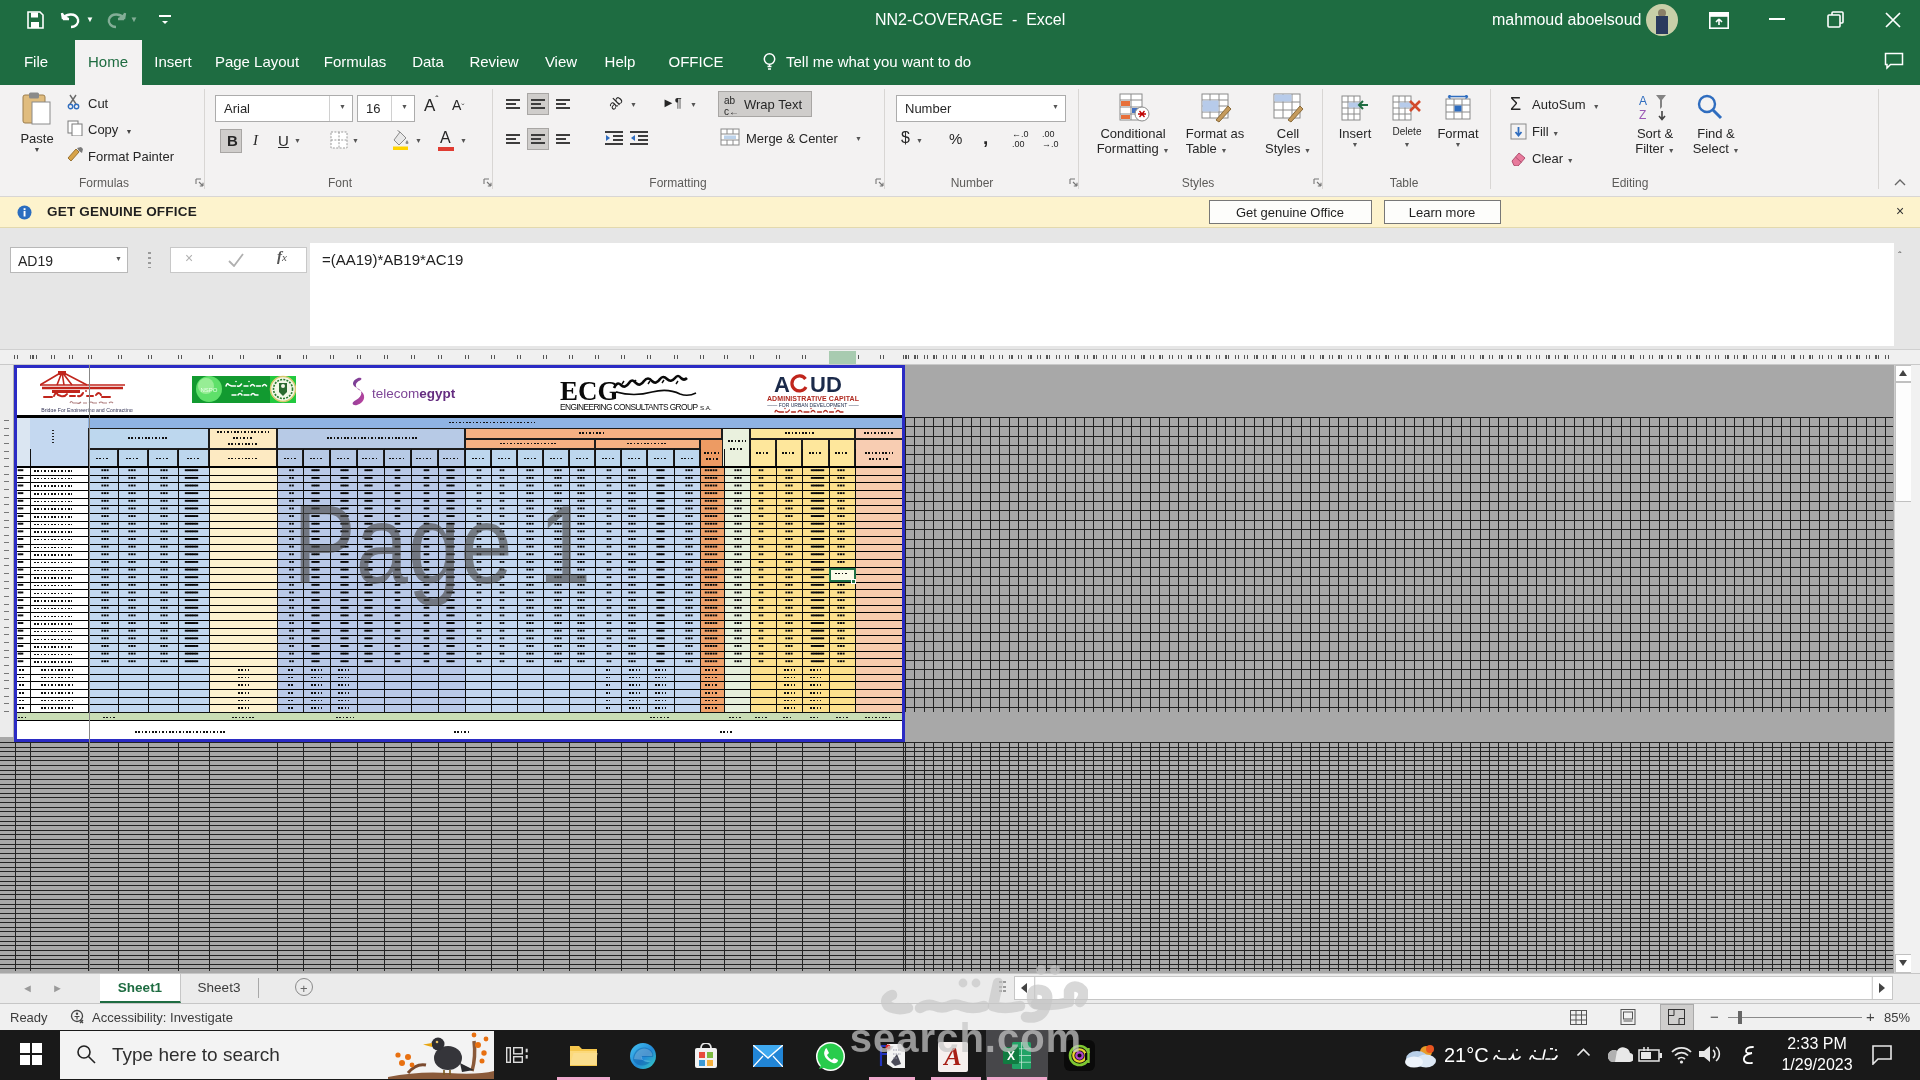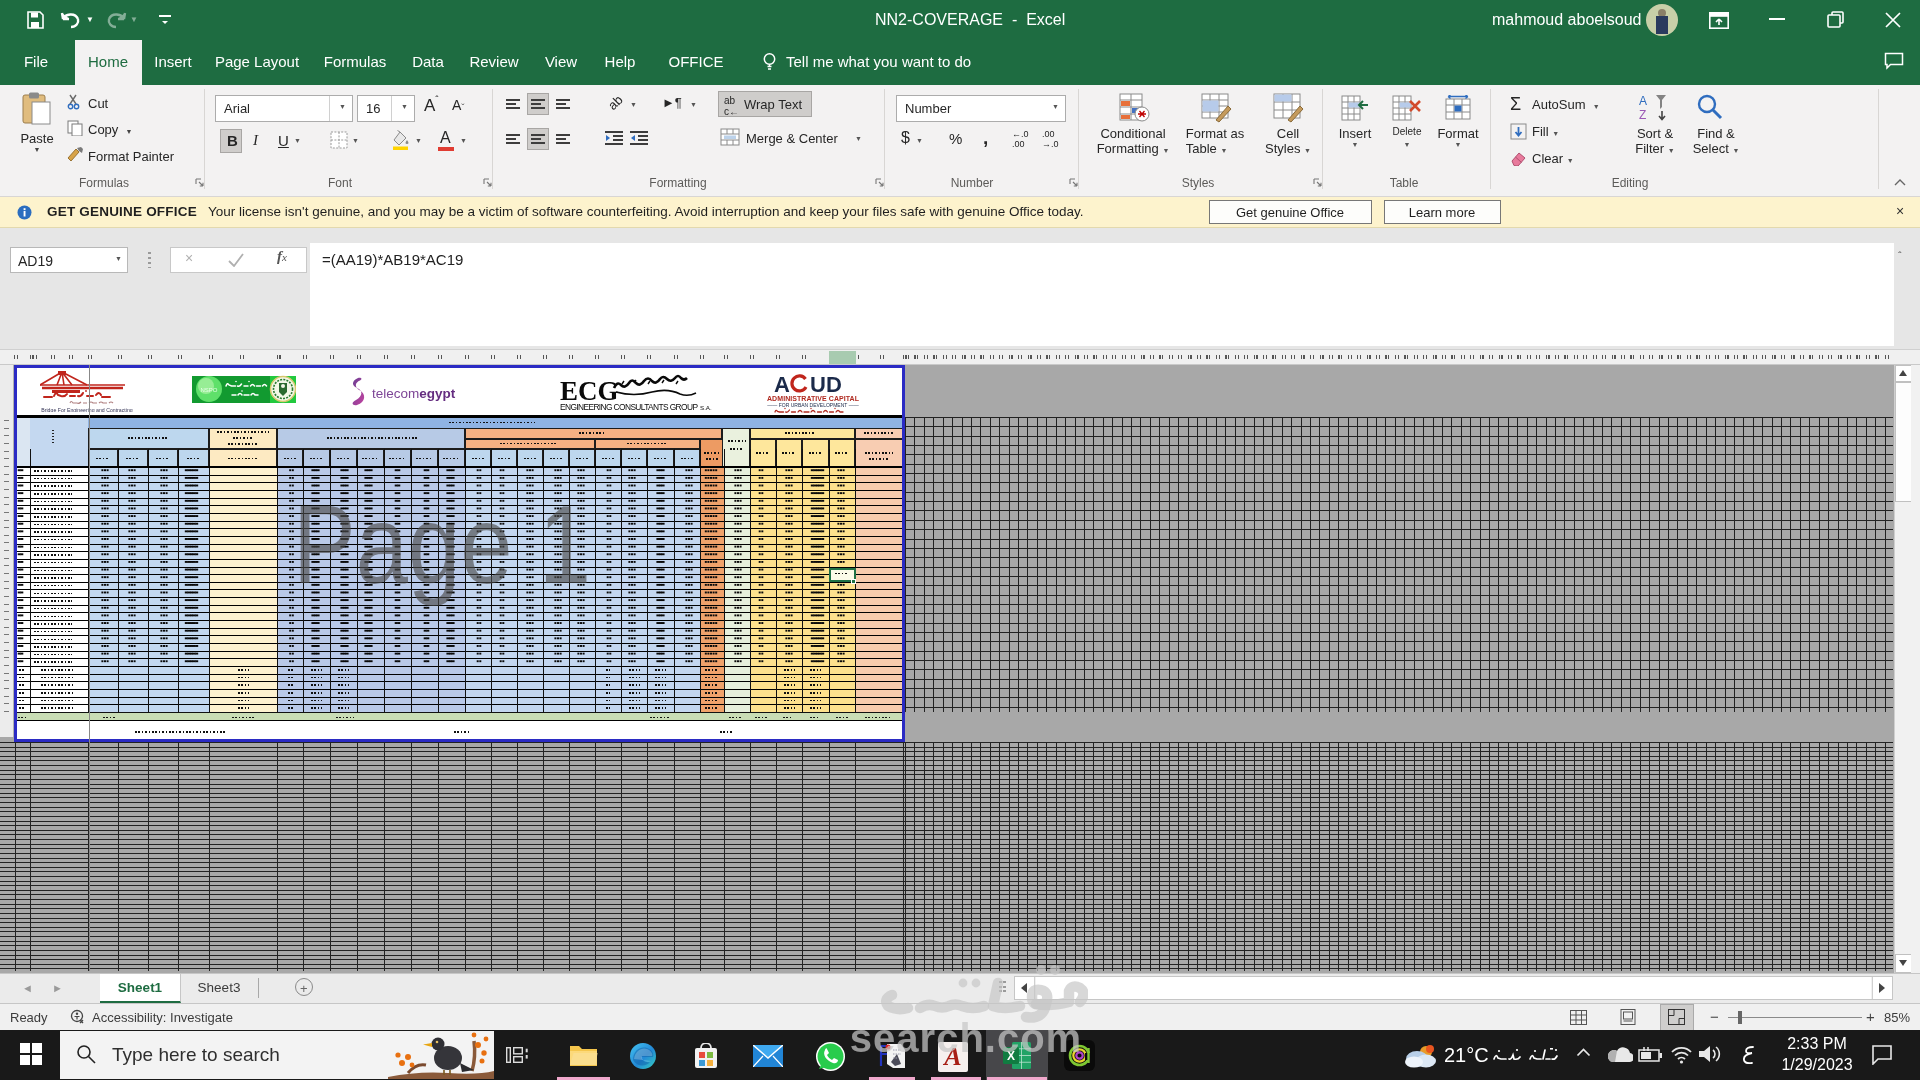--- a/index.html
+++ b/index.html
@@ -299,21 +299,20 @@
     </svg>
     <div class="abs" style="left:1716px;top:41px;transform:translateX(-50%);font-size:13px;color:#262626;text-align:center;">Find &amp;<br>Select&nbsp;<span style="font-size:7px;color:#555;">▼</span></div>
   </div>
 <div class="abs warn" style="border-bottom:1px solid #e3d9ae;">
     <svg class="abs" style="left:17px;top:8px" width="15" height="15" viewBox="0 0 15 15">
 <circle cx="7.5" cy="7.5" r="7" fill="#2b6dbf"></circle>
       <rect x="6.6" y="6" width="1.9" height="5.5" fill="#fff"></rect>
       <rect x="6.6" y="3.2" width="1.9" height="1.9" fill="#fff"></rect>
     </svg>
     <div class="abs" style="left:47px;top:7px;font-size:13.5px;font-weight:bold;color:#1f1f1f;letter-spacing:.2px;">GET GENUINE OFFICE</div>
-    <div class="abs" style="left:208px;top:7px;font-size:13.5px;color:#1f1f1f;">Your license isn't genuine, and you may be a victim of software counterfeiting. Avoid interruption and keep your files safe with genuine Office today.</div>
     <div class="abs" style="left:1209px;top:3px;width:163px;height:24px;background:#fdfdfb;border:1px solid #777;"></div>
     <div class="abs" style="left:1290px;top:8px;transform:translateX(-50%);font-size:13px;color:#1f1f1f;">Get genuine Office</div>
     <div class="abs" style="left:1384px;top:3px;width:117px;height:24px;background:#fdfdfb;border:1px solid #777;"></div>
     <div class="abs" style="left:1442px;top:8px;transform:translateX(-50%);font-size:13px;color:#1f1f1f;">Learn more</div>
     <div class="abs" style="left:1896px;top:6px;font-size:14px;color:#333;">×</div>
   </div>
 <div class="abs fbar">
     <div class="abs" style="left:310px;top:15px;width:1584px;height:103px;background:#fff;"></div>
     <div class="abs cbox" style="left:10px;top:19px;width:118px;height:26px;border-color:#b8b8b8;">
       <span style="position:absolute;left:7px;top:5px;font-size:14px;">AD19</span>

